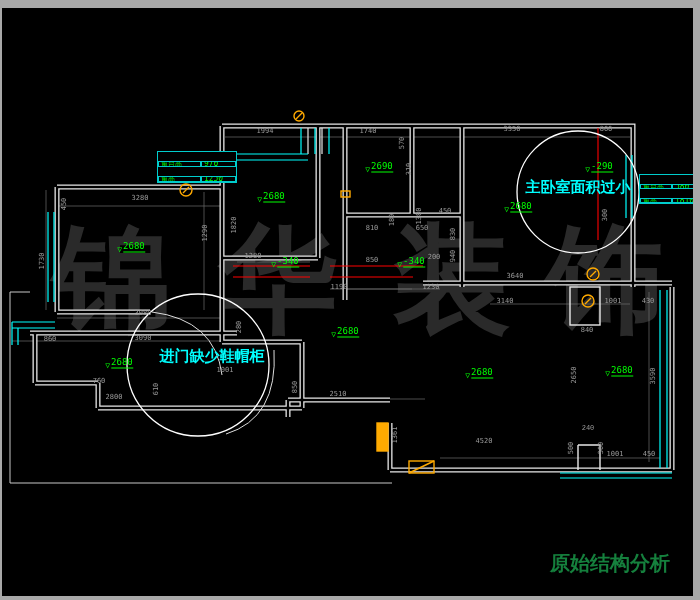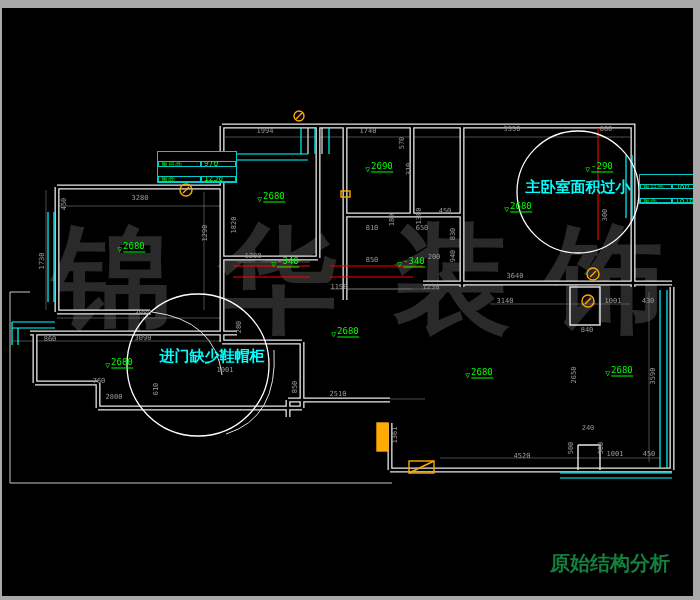--- a/index.html
+++ b/index.html
@@ -133,21 +133,21 @@
       <span class="dim" style="left: 339px; top: 287px; transform: translate(-50%, -50%) rotate(0deg);">1190</span>
       <span class="dim" style="left: 396px; top: 287px; transform: translate(-50%, -50%) rotate(0deg); margin-left: 35px;">1230</span>
       <span class="dim" style="left: 515px; top: 276px; transform: translate(-50%, -50%) rotate(0deg);">3640</span>
       <span class="dim" style="left: 505px; top: 301px; transform: translate(-50%, -50%) rotate(0deg);">3140</span>
       <span class="dim" style="left: 587px; top: 330px; transform: translate(-50%, -50%) rotate(0deg);">840</span>
       <span class="dim" style="left: 613px; top: 301px; transform: translate(-50%, -50%) rotate(0deg);">1001</span>
       <span class="dim" style="left: 648px; top: 301px; transform: translate(-50%, -50%) rotate(0deg);">430</span>
       <span class="dim" style="left: 338px; top: 394px; transform: translate(-50%, -50%) rotate(0deg);">2510</span>
       <span class="dim" style="left: 295px; top: 387px; transform: translate(-50%, -50%) rotate(-90deg);">850</span>
       <span class="dim" style="left: 395px; top: 435px; transform: translate(-50%, -50%) rotate(-90deg);">1361</span>
-      <span class="dim" style="left: 484px; top: 456px; transform: translate(-50%, -50%) rotate(0deg); margin-left: 38px;">4520</span>
+      <span class="dim" style="left: 484px; top: 441px; transform: translate(-50%, -50%) rotate(0deg);">4520</span>
       <span class="dim" style="left: 574px; top: 375px; transform: translate(-50%, -50%) rotate(-90deg);">2650</span>
       <span class="dim" style="left: 653px; top: 376px; transform: translate(-50%, -50%) rotate(-90deg);">3590</span>
       <span class="dim" style="left: 588px; top: 428px; transform: translate(-50%, -50%) rotate(0deg); font-family: Liberation Mono, monospace;">240</span>
       <span class="dim" style="left: 571px; top: 448px; transform: translate(-50%, -50%) rotate(-90deg);">500</span>
       <span class="dim" style="left: 601px; top: 448px; transform: translate(-50%, -50%) rotate(-90deg);">300</span>
       <span class="dim" style="left: 615px; top: 454px; transform: translate(-50%, -50%) rotate(0deg);">1001</span>
       <span class="dim" style="left: 649px; top: 454px; transform: translate(-50%, -50%) rotate(0deg);">450</span>
       <span class="dim" style="left: 99px; top: 381px; transform: translate(-50%, -50%) rotate(0deg);">760</span>
       <span class="dim" style="left: 156px; top: 389px; transform: translate(-50%, -50%) rotate(-90deg);">610</span>
       <span class="dim" style="left: 114px; top: 397px; transform: translate(-50%, -50%) rotate(0deg);">2800</span>

